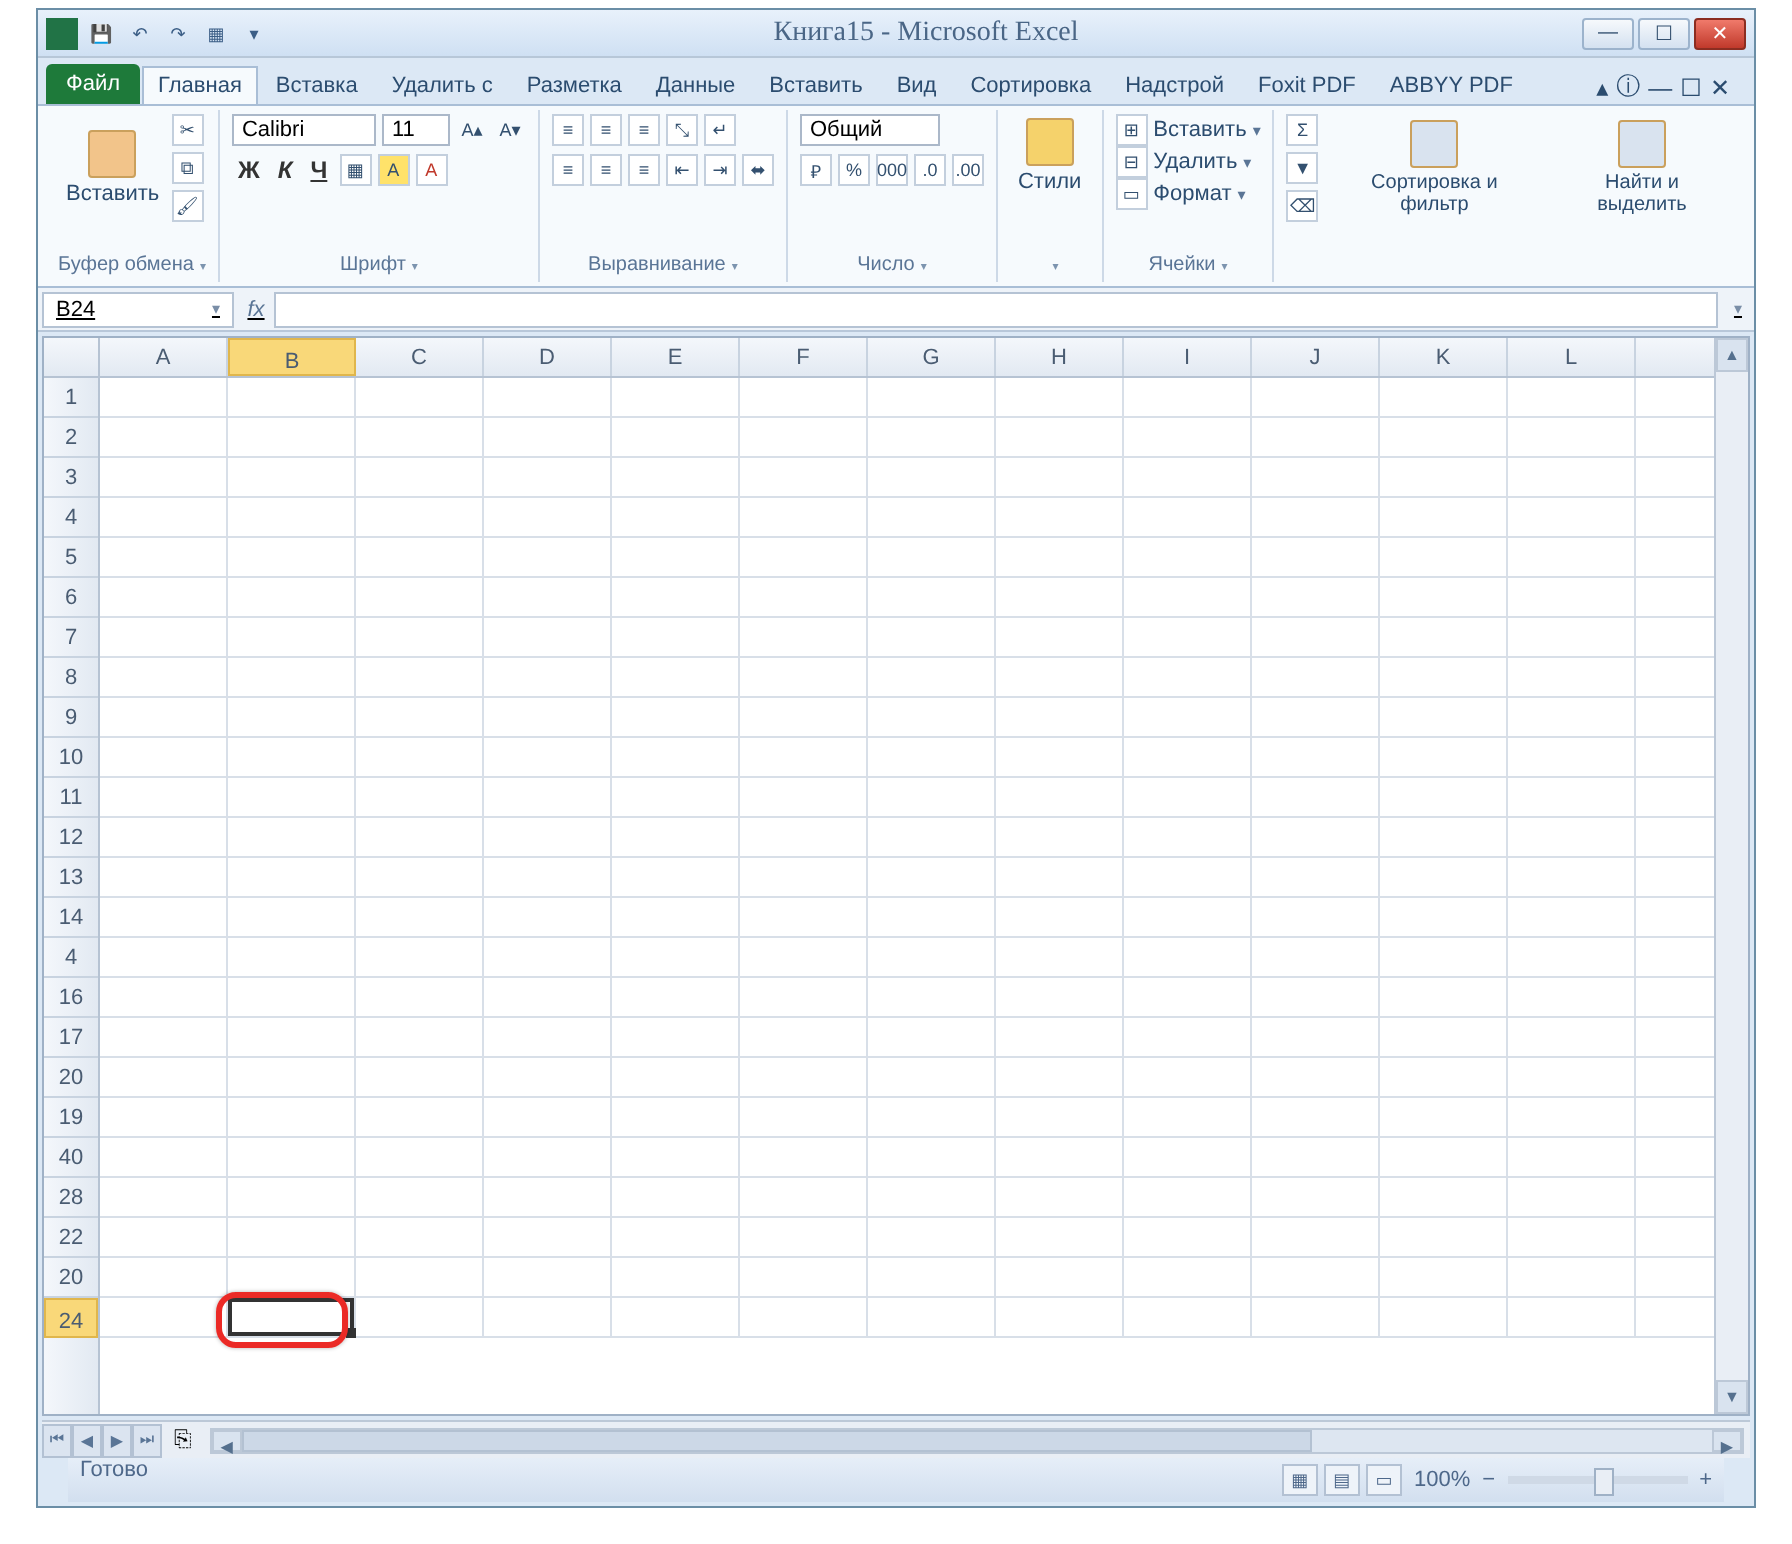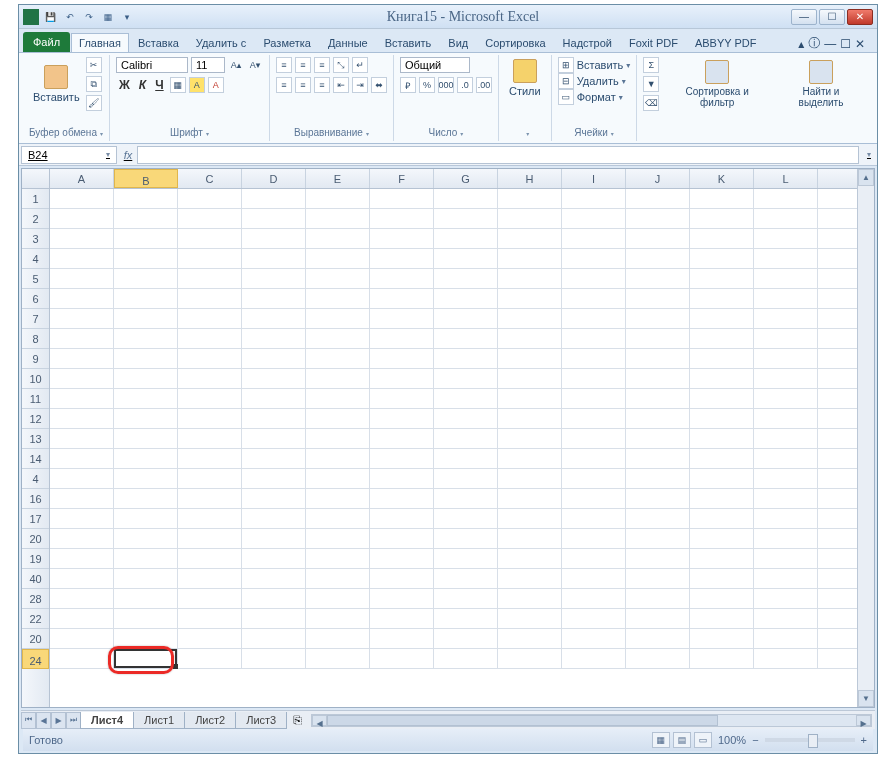--- a/index.html
+++ b/index.html
@@ -68,21 +68,21 @@
 .tabnav{ display:flex;}
 .tabnav span{ width:15px; height:17px; background:#dbe4f0; border:1px solid #b3c1d3; display:flex; align-items:center; justify-content:center; font-size:8px; color:#5a7596;}
 .sheettab{ padding:2px 10px; border:1px solid #9fb1c6; border-top:none; background:#e3e9f1; font-size:11px; color:#444; position:relative; margin-left:-1px;}
 .sheettab.active{ background:#fff; font-weight:bold;}
 .highlight-ring{ position:absolute; border:3px solid #eb2a26; border-radius:10px; left:108px; top:646px; width:66px; height:28px; z-index:50; pointer-events:none; box-shadow:0 0 2px rgba(0,0,0,.3);}
 .newsheet-tab{ padding:2px 6px; font-size:11px;}
 .hscrollbar{ flex:1; margin:0 3px; background:#dde6f1; height:13px; border:1px solid #bcc8d7; display:flex;}
 .hscrollbar .sb-btn{width:15px;height:100%;}
 .hscrollbar .sb-thumb{ width:70%; background:#ccd8e7; border:1px solid #b3c1d2;}
 
-.statusbar{ height:22px; background:linear-gradient(#e6eef8,#d2dfef); display:flex; align-items:center; padding:0 6px; color:#4e688a; margin:0 4px 2px;}
+.statusbar{ height:22px; background:linear-gradient(#e6eef8,#d2dfef); display:flex; padding:0 6px; color:#4e688a; margin:0 15px 2px;}
 .statusbar .sright{ margin-left:auto; display:flex; align-items:center; gap:6px;}
 .viewbtns span{ width:18px; height:16px; border:1px solid #b3c1d3; display:inline-flex; align-items:center; justify-content:center; background:#eef3f9; font-size:9px;}
 .zoomslider{ width:90px; height:4px; background:#cfd9e6; position:relative;}
 .zoomslider::after{ content:""; position:absolute; width:8px; height:12px; background:#e9eef5; border:1px solid #9fb1c6; left:43px; top:-4px;}
 </style>
 </head>
 <body>
 
 <div class="win">
 
@@ -655,26 +655,20 @@
     </div>
   </div>
 
   <div class="sheet-tabs-row">
     <div class="tabnav">
       <span>⏮</span>
       <span>◀</span>
       <span>▶</span>
       <span>⏭</span>
     </div>
-    <div id="sheettabs" style="display:flex;">
-        <div class="sheettab active">Лист4</div>
-        <div class="sheettab">Лист1</div>
-        <div class="sheettab">Лист2</div>
-        <div class="sheettab">Лист3</div>
-      </div>
     <div class="newsheet-tab">⎘</div>
     <div class="hscrollbar">
       <div class="sb-btn">◀</div>
       <div class="sb-thumb"></div>
       <div style="flex:1;"></div>
       <div class="sb-btn">▶</div>
     </div>
   </div>
 
   <div class="statusbar">

